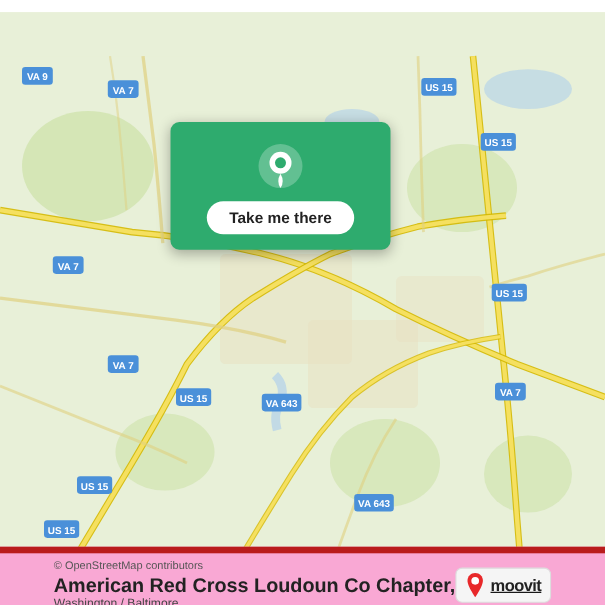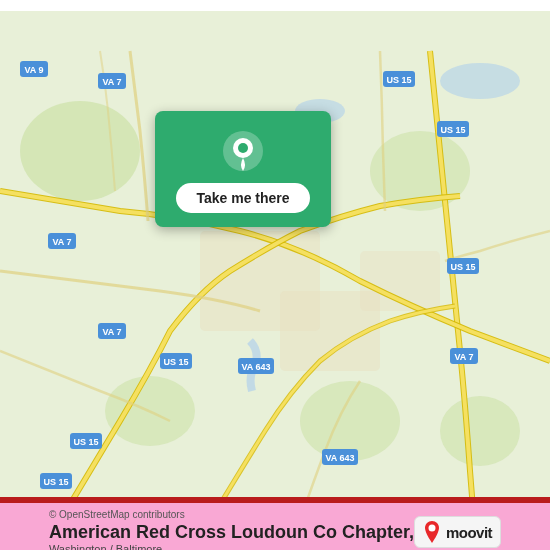--- a/index.html
+++ b/index.html
@@ -27,21 +27,21 @@
       top: 0; left: 0;
       width: 100%;
       height: 100%;
     }
 
     
     .location-card {
       position: absolute;
       top: 100px;
       left: 155px;
-      width: 176px;
+      width: 200px;
       background-color: #2eab6e;
       border-radius: 8px;
       display: flex;
       flex-direction: column;
       align-items: center;
       padding: 18px 16px 14px;
       box-shadow: 0 3px 12px rgba(0,0,0,0.3);
       cursor: pointer;
     }
 
@@ -100,20 +100,21 @@
     }
 
     .moovit-logo {
       display: flex;
       align-items: center;
       background: #f5f5f5;
       border: 1px solid #ddd;
       border-radius: 6px;
       padding: 4px 8px;
       gap: 5px;
+      text-decoration: underline;
     }
 
     .moovit-pin {
       width: 18px;
       height: 22px;
     }
 
     .moovit-text {
       font-size: 15px;
       font-weight: bold;

